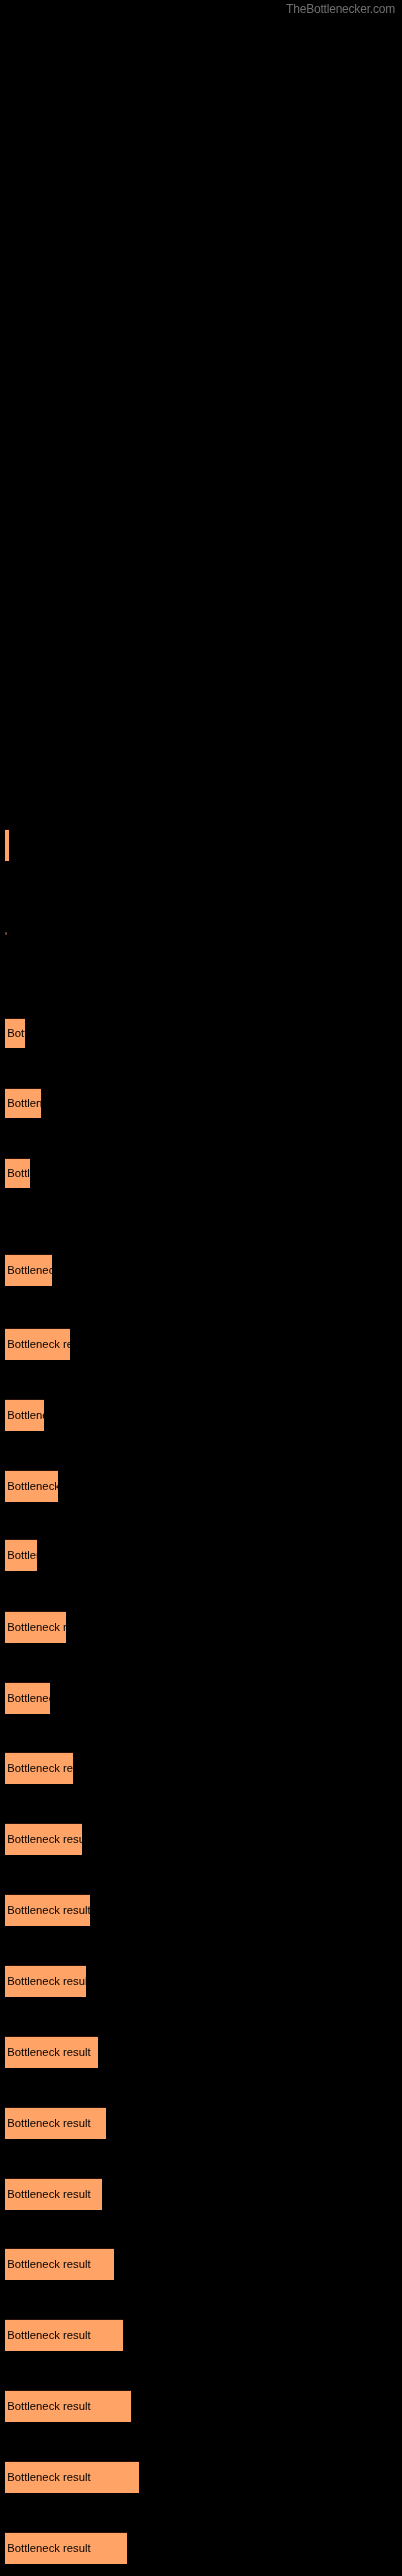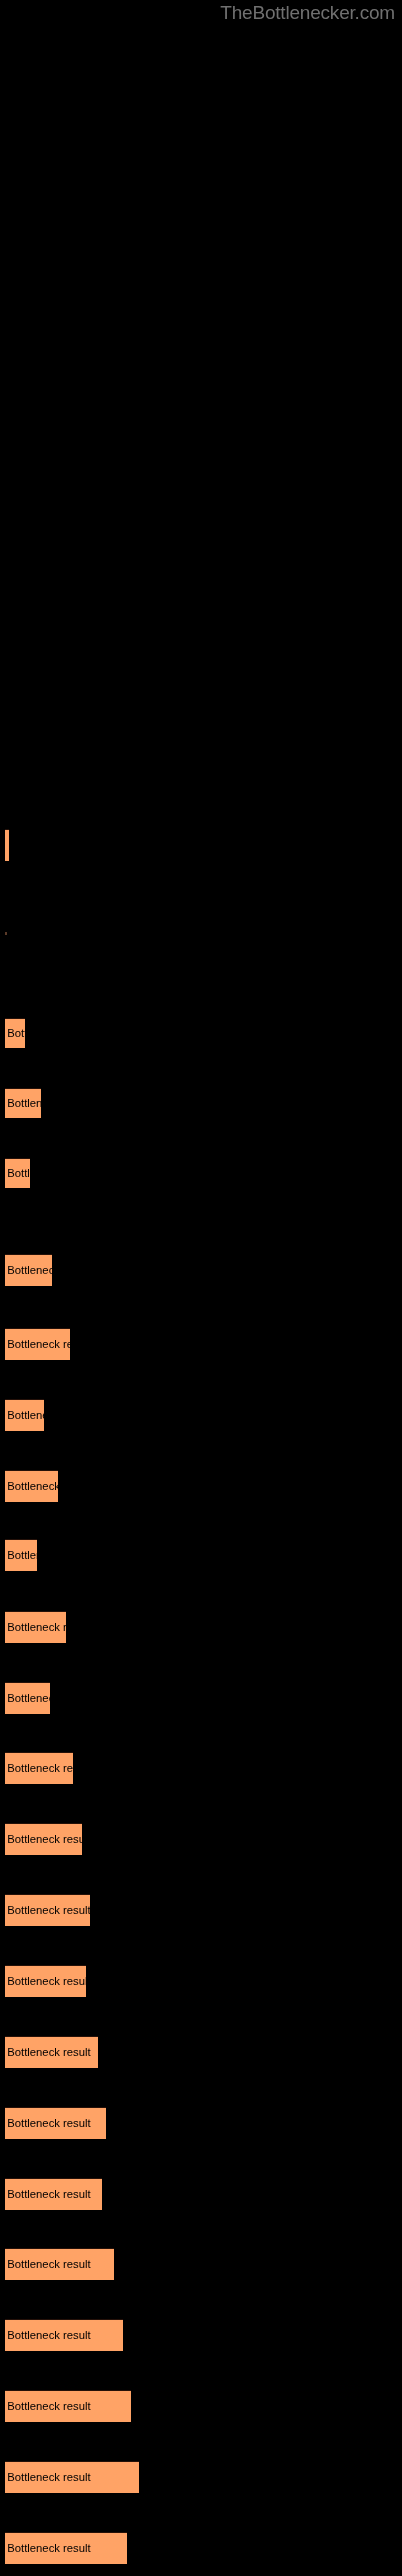--- a/index.html
+++ b/index.html
@@ -18,21 +18,21 @@
   #page-root {
     position: absolute;
     inset: 0;
     background: #000000;
   }
   .site-title {
     position: absolute;
     top: 1.6px;
     right: 8px;
     color: #707070;
-    font-size: 19px;
+    font-size: 12px;
     font-family: "Liberation Sans", sans-serif;
     letter-spacing: -0.2px;
     white-space: nowrap;
   }
   #chart-area {
     position: absolute;
     left: 0;
     top: 0;
     width: 403px;
     height: 2576px;

